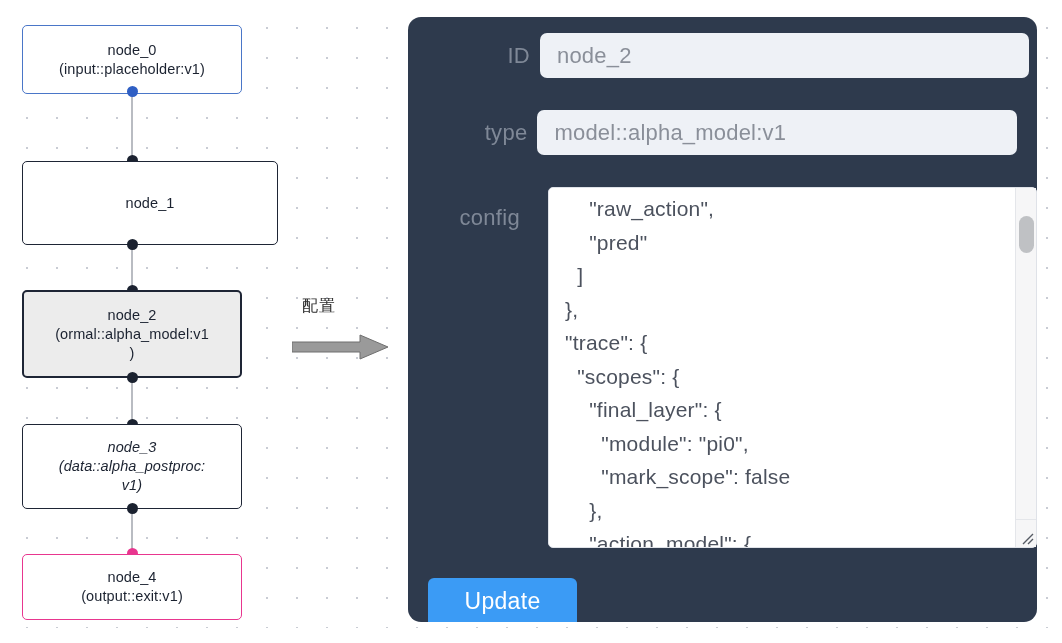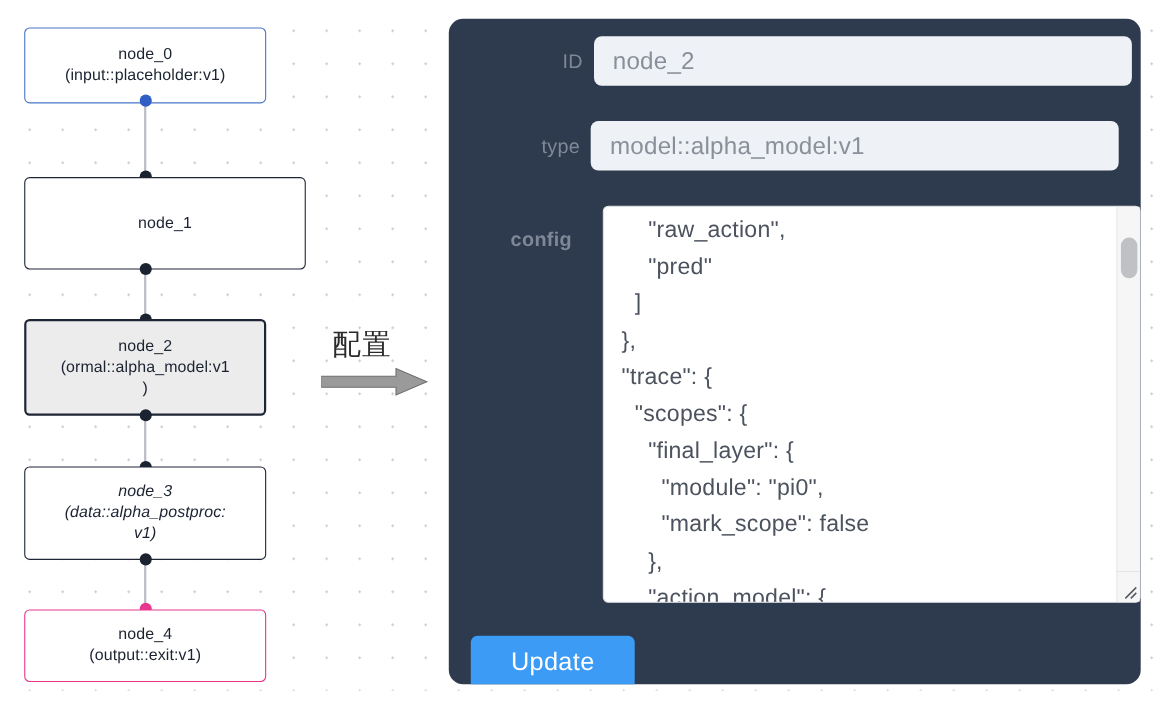--- a/index.html
+++ b/index.html
@@ -91,21 +91,21 @@
 
   
   #annotation {
     position: absolute;
     left: 288px; top: 296px;
     width: 110px; height: 66px;
   }
   #annotation-label {
     position: absolute;
     left: 14px; top: 0;
-    font-size: 26px;
+    font-size: 16px;
     color: #2b2b2b;
     font-family: "DejaVu Sans", sans-serif;
     letter-spacing: 1px;
     white-space: nowrap;
   }
   #annotation-arrow {
     position: absolute;
     left: 4px; top: 38px;
   }
 
@@ -119,21 +119,21 @@
     overflow: hidden;
   }
 
   .form-row {
     position: absolute;
     display: flex;
     align-items: flex-start;
   }
   .form-label {
     color: #7f8897;
-    font-size: 18px;
+    font-size: 22px;
     line-height: 26px;
     text-align: right;
     letter-spacing: 0.3px;
     user-select: none;
   }
   .form-input {
     background: #eef1f6;
     border: none;
     border-radius: 7px;
     color: #8a8f99;
@@ -146,21 +146,21 @@
 
   #row-id { left: 0px; top: 16px; width: 629px; }
   #row-id .form-label { width: 122px; margin-right: 10px; padding-top: 10px; }
   #row-id .form-input { width: 489px; height: 45px; }
 
   #row-type { left: 0px; top: 93px; width: 609px; }
   #row-type .form-label { width: 122px; margin-right: 10px; padding-top: 10px; }
   #row-type .form-input { width: 489px; height: 45px; }
 
   #row-config { left: 0px; top: 170px; width: 629px; }
-  #row-config .form-label { width: 122px; margin-right: 28px; padding-top: 18px; font-weight: bold; }
+  #row-config .form-label { width: 122px; margin-right: 28px; padding-top: 18px; }
 
   #config-textarea-wrap {
     position: relative;
     width: 489px;
     height: 361px;
   }
   #config-textarea {
     width: 489px;
     height: 361px;
     background: #ffffff;

